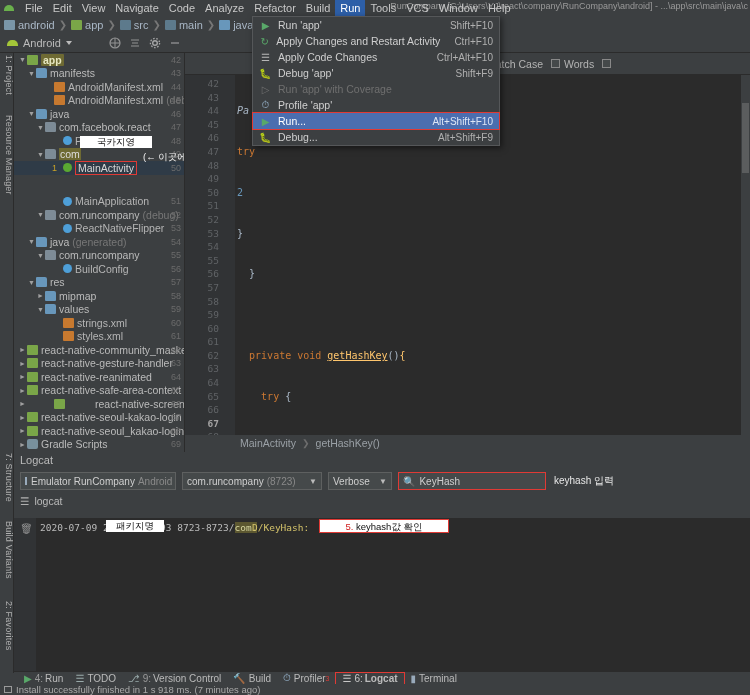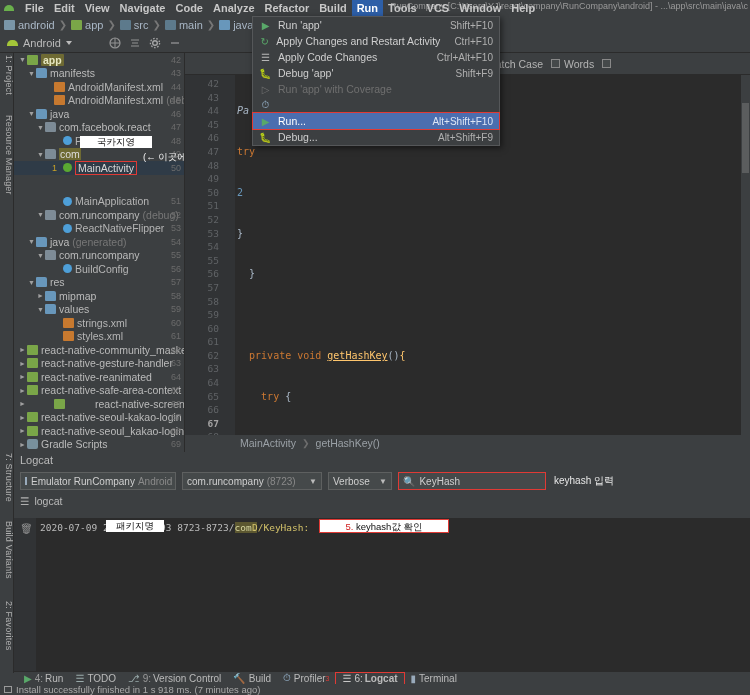--- a/index.html
+++ b/index.html
@@ -19,21 +19,20 @@
     font-size: 9px; line-height: 13px; text-align: right;
     padding-right: 2px; white-space: nowrap; overflow: hidden;
     position: absolute; top: 0; left: 0; right: 0;
   }
 
   
   .menubar {
     position: absolute; top: 0; left: 0; height: 16px;
     display: flex; align-items: center; padding-left: 2px;
     z-index: 6;
-    font-weight: bold;
   }
   .logo-ico { width: 14px; height: 12px; margin-right: 4px; position: relative; }
   .logo-ico::before {
     content:""; position:absolute; left:2px; top:3px; width:10px; height:6px;
     background:#6ab04c; border-radius:5px 5px 0 0;
   }
   .menubar .mi {
     padding: 1px 5px; font-size: 11px; color: #c8c8c8; line-height: 14px;
     white-space: nowrap;
   }
@@ -685,20 +684,21 @@
       <span class="lbl">Debug 'app'</span>
       <span class="key">Shift+F9</span>
     </div>
     <div class="pmi dis">
       <span class="pico">▷</span>
       <span class="lbl">Run 'app' with Coverage</span>
       <span class="key"></span>
     </div>
     <div class="pmi">
       <span class="pico" style="color:#9ab7d0">⏱</span>
+      <span class="lbl">Profile 'app'</span>
       <span class="key"></span>
     </div>
     <div class="pmi sel" style="outline:1px solid #e03a35">
       <span class="pico ply">▶</span>
       <span class="lbl">Run...</span>
       <span class="key">Alt+Shift+F10</span>
     </div>
     <div class="pmi">
       <span class="pico" style="color:#6aa84f">🐛</span>
       <span class="lbl">Debug...</span>

